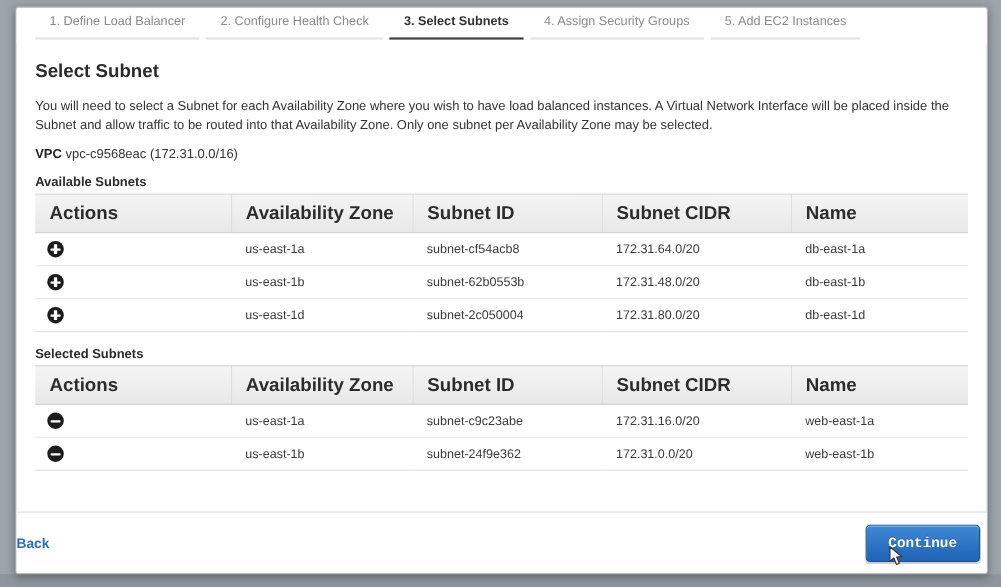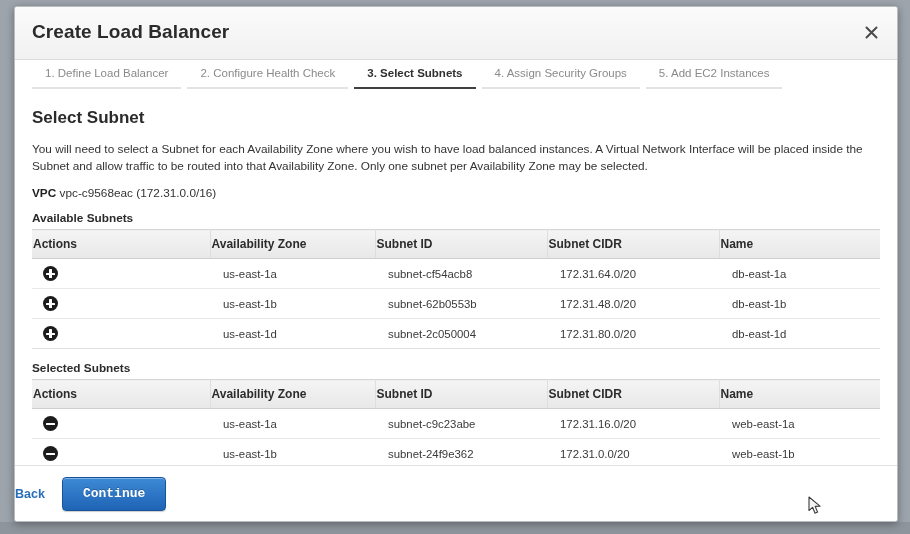--- a/index.html
+++ b/index.html
@@ -122,25 +122,25 @@
     width: 100%;
     border-collapse: collapse;
     table-layout: fixed;
     margin-bottom: 12px;
   }
   table.subnets thead th {
     background: linear-gradient(to bottom, #f4f4f4 0%, #e8e8e8 100%);
     border-top: 1px solid #d6d6d6;
     border-bottom: 1px solid #cfcfcf;
     border-right: 1px solid #dedede;
-    font-size: 12px;
+    font-size: 17px;
     font-weight: bold;
     color: #2c2c2c;
     text-align: left;
-    padding: 7px 0 7px 1px;
+    padding: 7px 0 7px 13px;
     height: 27px;
   }
   table.subnets thead th:last-child { border-right: none; }
   table.subnets tbody td {
     border-bottom: 1px solid #e8e8e8;
     font-size: 11.4px;
     color: #3a3a3a;
     padding: 7px 0 7px 13px;
     height: 23px;
     background: #ffffff;
@@ -179,22 +179,22 @@
     border-radius: 0.5px;
   }
   
   .modal-footer {
     flex: 0 0 56px;
     height: 56px;
     border-top: 1px solid #e0e0e0;
     background: #ffffff;
     display: flex;
     align-items: center;
-    justify-content: flex-start;
-    padding-right: 30px;
+    justify-content: space-between;
+    padding-right: 6px;
     position: relative;
   }
   .back-link {
     font-size: 12.5px;
     font-weight: bold;
     color: #2a6ebb;
     margin-right: 17px;
     cursor: pointer;
   }
   .continue-btn {
@@ -221,28 +221,20 @@
   }
 </style>
 </head>
 <body>
 
 <div id="root">
   <div class="backdrop-strip"></div>
 
   <div class="modal">
 
-    <div class="modal-header">
-      <div class="modal-title">Create Load Balancer</div>
-      <div class="close-btn">
-        <svg width="13" height="13" viewBox="0 0 13 13" aria-hidden="true">
-          <path d="M1.5 1.5 L11.5 11.5 M11.5 1.5 L1.5 11.5" stroke="#4a4a4a" stroke-width="2" stroke-linecap="round"></path>
-        </svg>
-      </div>
-    </div>
 
     <div class="tabs">
       <div class="tab">1. Define Load Balancer</div>
       <div class="tab">2. Configure Health Check</div>
       <div class="tab active">3. Select Subnets</div>
       <div class="tab">4. Assign Security Groups</div>
       <div class="tab">5. Add EC2 Instances</div>
     </div>
 
     <div class="modal-body">

